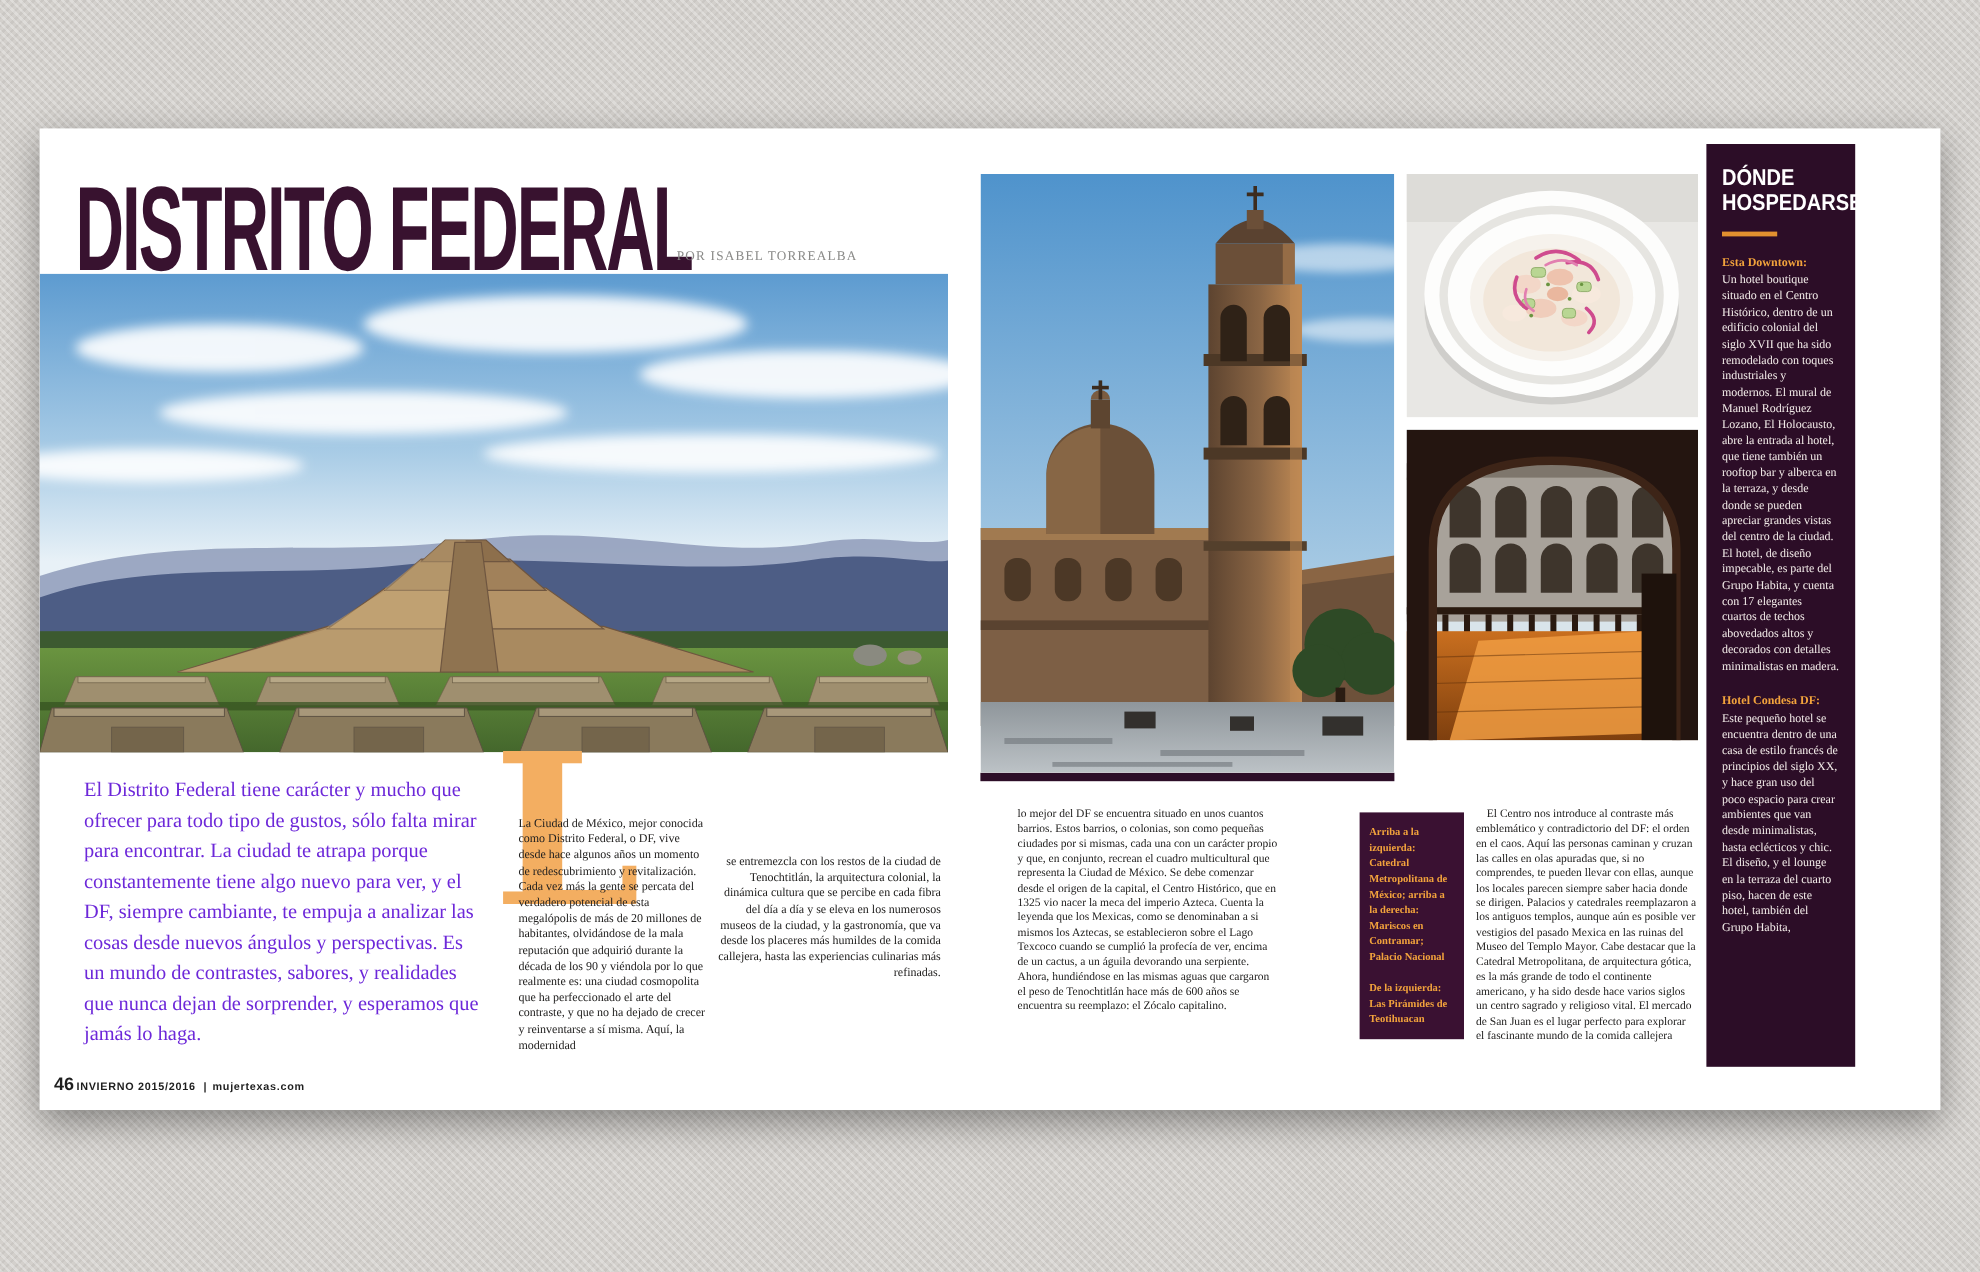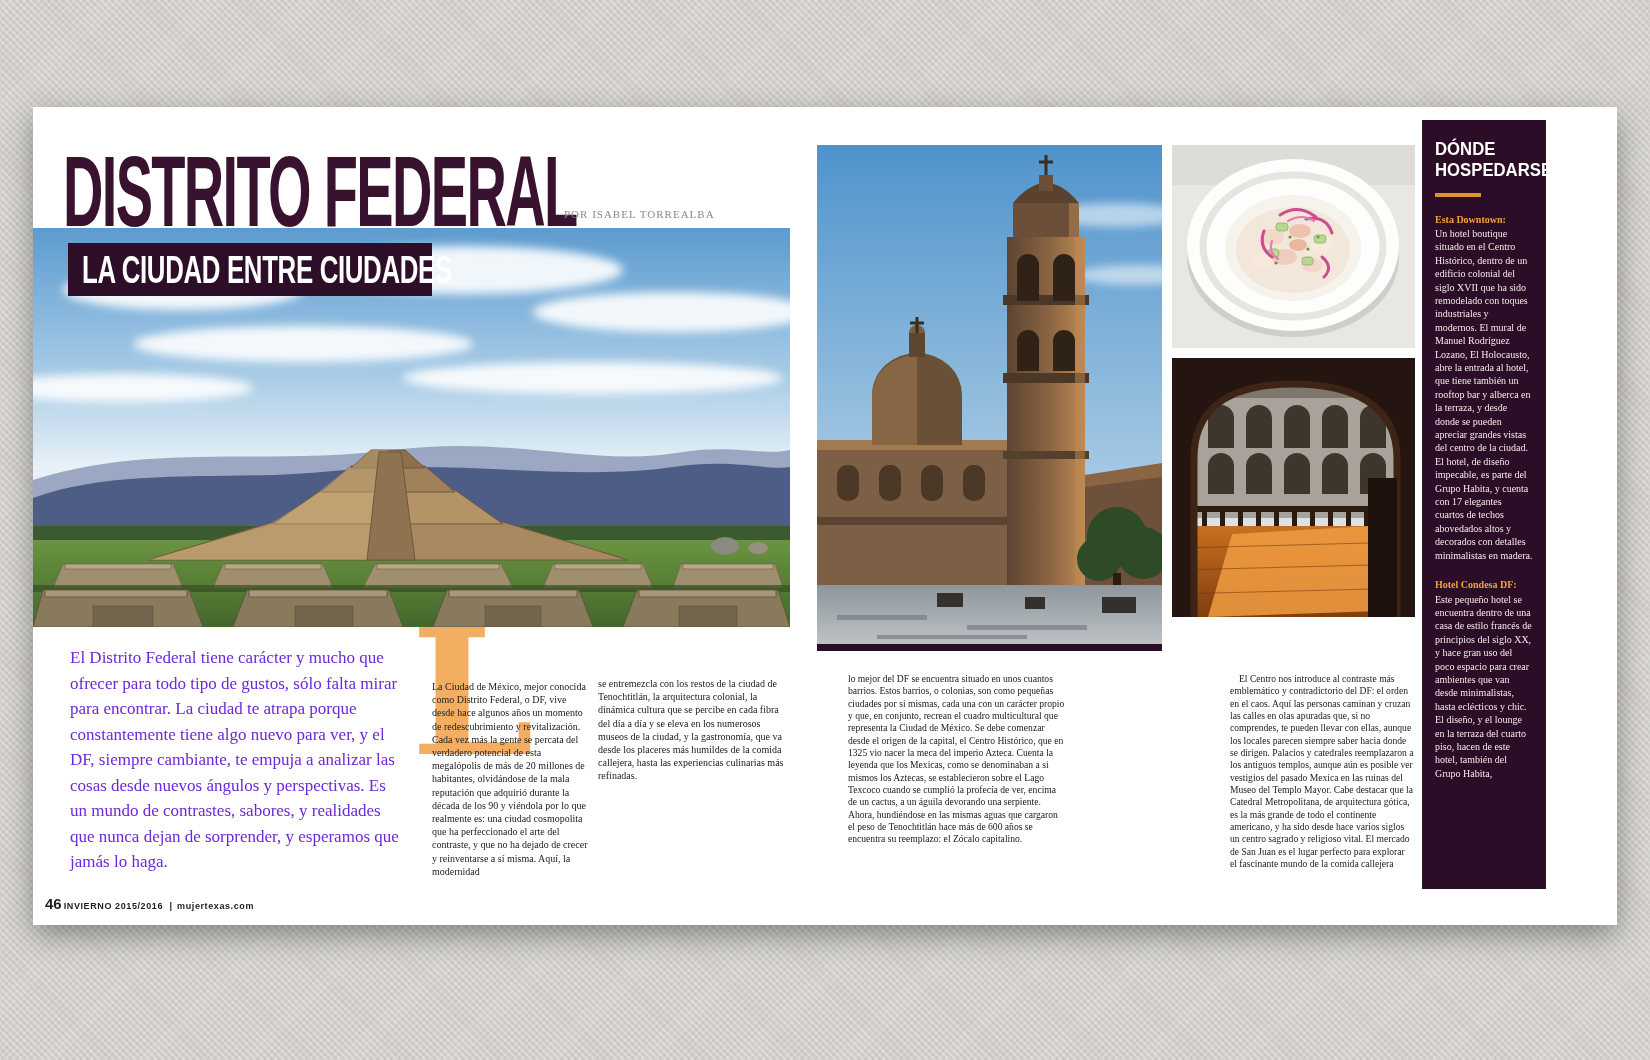--- a/index.html
+++ b/index.html
@@ -48,21 +48,21 @@
     font-family:"DejaVu Serif", serif;font-weight:700;
     font-size:175px;line-height:1;color:#f3ae61;
   }
   .col{
     position:absolute;z-index:2;font-size:10px;line-height:13.2px;color:#222120;
   }
   .colsm{font-size:9.6px;line-height:12.35px;}
   .col p{margin:0;}
   .col p.indent{text-indent:9px;}
   .c1{left:399px;top:573px;width:157px;}
-  .c2{left:565px;top:570px;width:186px;}
+  .c2{left:565px;top:605px;width:186px;text-align:right;}
   .c3{left:815px;top:566px;width:218px;}
   .c4{left:1197px;top:566px;width:184px;}
 
   
   .photo{position:absolute;overflow:hidden;}
   .hero{left:0;top:121px;width:757px;height:399px;}
   .cathedral{left:784px;top:38px;width:345px;height:506px;border-bottom:7px solid #2d0e28;}
   .ceviche{left:1139px;top:38px;width:243px;height:203px;}
   .arches{left:1139px;top:251px;width:243px;height:259px;}
   .photo svg{display:block;}
@@ -192,23 +192,20 @@
           <g fill="#6e6148" opacity=".8">
             <rect x="60" y="378" width="60" height="21"></rect>
               <rect x="262" y="378" width="58" height="21"></rect>
             <rect x="452" y="378" width="56" height="21"></rect>
               <rect x="646" y="378" width="58" height="21"></rect>
           </g>
         </g>
       </svg>
     </div>
 
-    <div class="banner">
-      <span>LA CIUDAD ENTRE CIUDADES</span>
-    </div>
 
     <div class="intro">El Distrito Federal tiene carácter y mucho que ofrecer para todo tipo de gustos, sólo falta mirar para encontrar. La ciudad te atrapa porque constantemente tiene algo nuevo para ver, y el DF, siempre cambiante, te empuja a analizar las cosas desde nuevos ángulos y perspectivas. Es un mundo de contrastes, sabores, y realidades que nunca dejan de sorprender, y esperamos que jamás lo haga.</div>
 
     <div class="dropL">L</div>
 
     <div class="col c1">
       <p>La Ciudad de México, mejor conocida como Distrito Federal, o DF, vive desde hace algunos años un momento de redescubrimiento y revitalización. Cada vez más la gente se percata del verdadero potencial de esta megalópolis de más de 20 millones de habitantes, olvidándose de la mala reputación que adquirió durante la década de los 90 y viéndola por lo que realmente es: una ciudad cosmopolita que ha perfeccionado el arte del contraste, y que no ha dejado de crecer y reinventarse a sí misma. Aquí, la modernidad</p>
     </div>
 
     <div class="col c2">
@@ -399,20 +396,24 @@
         <path d="M0,0 H243 V259 H225 V100 C225,48 182,26 121,26 C60,26 22,48 22,100 V259 H0 Z" fill="#241510"></path>
         <path d="M22,259 V100 C22,48 60,26 121,26 C182,26 225,48 225,100 V259" fill="none" stroke="#3d2417" stroke-width="7"></path>
         <rect x="196" y="120" width="29" height="139" fill="#1e120c"></rect>
       </svg>
     </div>
 
     <div class="col colsm c3">
       <p>lo mejor del DF se encuentra situado en unos cuantos barrios. Estos barrios, o colonias, son como pequeñas ciudades por si mismas, cada una con un carácter propio y que, en conjunto, recrean el cuadro multicultural que representa la Ciudad de México. Se debe comenzar desde el origen de la capital, el Centro Histórico, que en 1325 vio nacer la meca del imperio Azteca. Cuenta la leyenda que los Mexicas, como se denominaban a si mismos los Aztecas, se establecieron sobre el Lago Texcoco cuando se cumplió la profecía de ver, encima de un cactus, a un águila devorando una serpiente. Ahora, hundiéndose en las mismas aguas que cargaron el peso de Tenochtitlán hace más de 600 años se encuentra su reemplazo: el Zócalo capitalino.</p>
     </div>
 
+    <div class="capbox">
+      <p>Arriba a la izquierda: Catedral Metropolitana de México; arriba a la derecha: Mariscos en Contramar; Palacio Nacional</p>
+      <p>De la izquierda: Las Pirámides de Teotihuacan</p>
+    </div>
 
     <div class="col colsm c4">
       <p class="indent">El Centro nos introduce al contraste más emblemático y contradictorio del DF: el orden en el caos. Aquí las personas caminan y cruzan las calles en olas apuradas que, si no comprendes, te pueden llevar con ellas, aunque los locales parecen siempre saber hacia donde se dirigen. Palacios y catedrales reemplazaron a los antiguos templos, aunque aún es posible ver vestigios del pasado Mexica en las ruinas del Museo del Templo Mayor. Cabe destacar que la Catedral Metropolitana, de arquitectura gótica, es la más grande de todo el continente americano, y ha sido desde hace varios siglos un centro sagrado y religioso vital. El mercado de San Juan es el lugar perfecto para explorar el fascinante mundo de la comida callejera</p>
     </div>
 
     <div class="sidebar">
       <div class="sb-head">DÓNDE HOSPEDARSE:</div>
       <div class="sb-rule"></div>
       <div class="sb-hotel">
         <p class="sb-name">Esta Downtown:</p>

